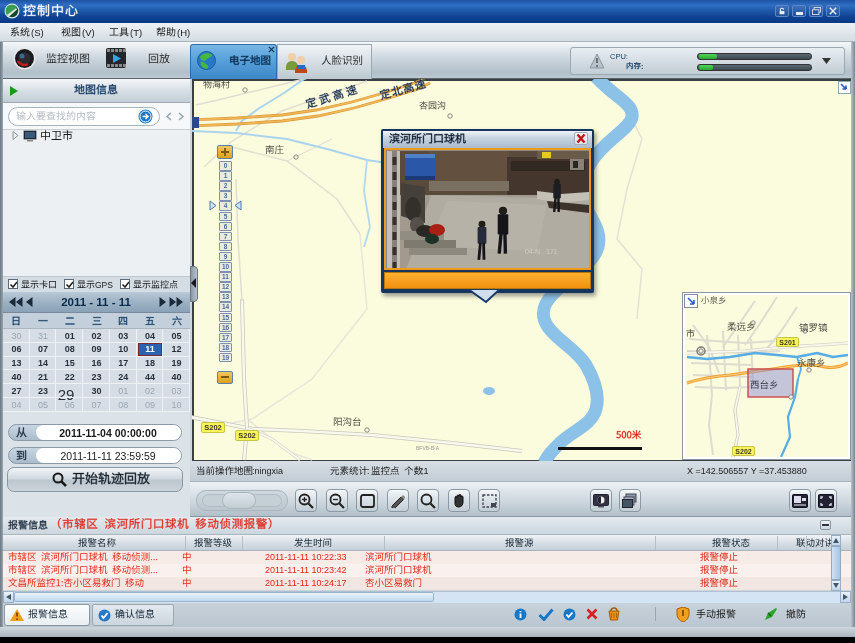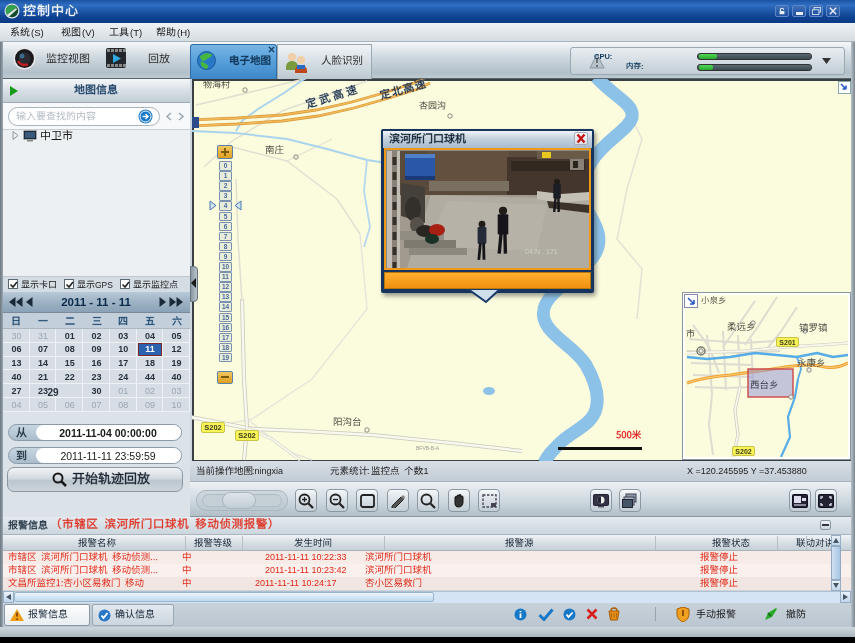--- a/index.html
+++ b/index.html
@@ -275,21 +275,21 @@
         <use href="#g13" x="1000"></use>
         <use href="#g14" x="2000"></use>
         <use href="#g15" x="3000"></use>
       </g>
     </svg>
     <div style="position:absolute;left:570.0px;top:47.0px;width:275.0px;height:28.0px;background:linear-gradient(180deg,#e8eef2,#c2cdd5);border:1px solid #9aa8b2;border-radius:3px"></div>
     <svg class="abs" style="left:588px;top:52px" width="18" height="18" viewBox="0 0 18 18">
       <path d="M9 2l7 14H2z" fill="#b8c2ca" stroke="#8a98a2"></path>
       <path d="M9 6v5M9 13v2" stroke="#555" stroke-width="1.5"></path>
     </svg>
-    <div class="lt" style="left:594px;top:53.0px;font-size:7.5px;color:#123a5e;font-weight:bold;">CPU:</div>
+    <div class="lt" style="left:610px;top:53.0px;font-size:7.5px;color:#123a5e;font-weight:normal;">CPU:</div>
     <svg class="t" style="left:626.0px;top:62.0px;" width="15.0" height="7.5" viewBox="0 0 2000 1000">
       <g fill="#123a5e" stroke="#123a5e" stroke-width="28" transform="translate(0,858) scale(1,-1)">
         <use href="#g16" x="0"></use>
         <use href="#g17" x="1000"></use>
       </g>
     </svg>
     <div class="lt" style="left:641.0px;top:62.5px;font-size:7.5px;color:#123a5e;font-weight:bold;">:</div>
     <div style="position:absolute;left:697.0px;top:53.0px;width:115.0px;height:7.0px;background:linear-gradient(180deg,#5a6a74,#3c4850);border-radius:3px;border:1px solid #333"></div>
     <div style="position:absolute;left:699.0px;top:54.0px;width:18.0px;height:5.0px;background:linear-gradient(180deg,#52d858,#28a830);border-radius:2px"></div>
     <div style="position:absolute;left:697.0px;top:64.0px;width:115.0px;height:7.0px;background:linear-gradient(180deg,#5a6a74,#3c4850);border-radius:3px;border:1px solid #333"></div>
@@ -497,21 +497,21 @@
     <div class="lt" style="left:123.2px;top:372.9px;font-size:9.0px;color:#28323c;font-weight:bold;transform:translateX(-50%);">24</div>
     <div style="position:absolute;left:109.9px;top:370.4px;width:26.7px;height:13.8px;border-right:1px solid #eef2f5;border-bottom:1px solid #eef2f5"></div>
     <div class="lt" style="left:149.9px;top:372.9px;font-size:9.0px;color:#28323c;font-weight:bold;transform:translateX(-50%);">44</div>
     <div style="position:absolute;left:136.6px;top:370.4px;width:26.7px;height:13.8px;border-right:1px solid #eef2f5;border-bottom:1px solid #eef2f5"></div>
     <div class="lt" style="left:176.6px;top:372.9px;font-size:9.0px;color:#28323c;font-weight:bold;transform:translateX(-50%);">40</div>
     <div style="position:absolute;left:163.3px;top:370.4px;width:26.7px;height:13.8px;border-right:1px solid #eef2f5;border-bottom:1px solid #eef2f5"></div>
     <div class="lt" style="left:16.4px;top:386.7px;font-size:9.0px;color:#28323c;font-weight:bold;transform:translateX(-50%);">27</div>
     <div style="position:absolute;left:3.0px;top:384.2px;width:26.7px;height:13.8px;border-right:1px solid #eef2f5;border-bottom:1px solid #eef2f5"></div>
     <div class="lt" style="left:43.1px;top:386.7px;font-size:9.0px;color:#28323c;font-weight:bold;transform:translateX(-50%);">23</div>
     <div style="position:absolute;left:29.7px;top:384.2px;width:26.7px;height:13.8px;border-right:1px solid #eef2f5;border-bottom:1px solid #eef2f5"></div>
-    <div class="lt" style="left:53px;top:386.7px;font-size:10px;color:#28323c;font-weight:bold;transform:translateX(-50%);">29</div>
+    <div class="lt" style="left:66px;top:386.7px;font-size:15px;color:#28323c;font-weight:normal;transform:translateX(-50%);">29</div>
     <div style="position:absolute;left:56.4px;top:384.2px;width:26.7px;height:13.8px;border-right:1px solid #eef2f5;border-bottom:1px solid #eef2f5"></div>
     <div class="lt" style="left:96.5px;top:386.7px;font-size:9.0px;color:#28323c;font-weight:bold;transform:translateX(-50%);">30</div>
     <div style="position:absolute;left:83.1px;top:384.2px;width:26.7px;height:13.8px;border-right:1px solid #eef2f5;border-bottom:1px solid #eef2f5"></div>
     <div class="lt" style="left:123.2px;top:386.7px;font-size:9.0px;color:#9aa6b2;transform:translateX(-50%);">01</div>
     <div style="position:absolute;left:109.9px;top:384.2px;width:26.7px;height:13.8px;border-right:1px solid #eef2f5;border-bottom:1px solid #eef2f5"></div>
     <div class="lt" style="left:149.9px;top:386.7px;font-size:9.0px;color:#9aa6b2;transform:translateX(-50%);">02</div>
     <div style="position:absolute;left:136.6px;top:384.2px;width:26.7px;height:13.8px;border-right:1px solid #eef2f5;border-bottom:1px solid #eef2f5"></div>
     <div class="lt" style="left:176.6px;top:386.7px;font-size:9.0px;color:#9aa6b2;transform:translateX(-50%);">03</div>
     <div style="position:absolute;left:163.3px;top:384.2px;width:26.7px;height:13.8px;border-right:1px solid #eef2f5;border-bottom:1px solid #eef2f5"></div>
     <div class="lt" style="left:16.4px;top:400.5px;font-size:9.0px;color:#9aa6b2;transform:translateX(-50%);">04</div>
@@ -885,21 +885,21 @@
     <svg class="t" style="left:371.0px;top:466.0px;" width="52.1" height="9.5" viewBox="0 0 5480 1000">
       <g fill="#222" transform="translate(0,858) scale(1,-1)">
         <use href="#gc" x="0"></use>
         <use href="#g0" x="1000"></use>
         <use href="#g27" x="2000"></use>
         <use href="#g5e" x="3480"></use>
         <use href="#g5f" x="4480"></use>
       </g>
     </svg>
     <div class="lt" style="left:421.0px;top:467.0px;font-size:9.0px;color:#222;">:1</div>
-    <div class="lt" style="left:687.0px;top:467.0px;font-size:9.0px;color:#222;">X =120.245595 Y =37.453880</div>
+    <div class="lt" style="left:687.0px;top:467.0px;font-size:9.0px;color:#222;">X =142.506557 Y =37.453880</div>
     <div style="position:absolute;left:190.0px;top:482.0px;width:661.0px;height:35.0px;background:linear-gradient(180deg,#ecf1f4 0%,#ccd6dd 60%,#b2bfc8 100%);border-bottom:1px solid #8a96a0"></div>
     <div style="position:absolute;left:196.0px;top:490.0px;width:92.0px;height:21.0px;background:linear-gradient(180deg,#cfd8de,#bcc7ce);border:1px solid #aab6be;border-radius:10px"></div>
     <div style="position:absolute;left:202.0px;top:494.0px;width:80.0px;height:13.0px;background:#c5cfd6;border-radius:7px;border:1px solid #b0bcc4"></div>
     <div style="position:absolute;left:222.0px;top:492.0px;width:34.0px;height:17.0px;background:linear-gradient(180deg,#dde5ea,#c2cdd4);border-radius:9px;border:1px solid #a8b4bc"></div>
     <div style="position:absolute;left:295.0px;top:489.0px;width:22.0px;height:23.0px;background:linear-gradient(180deg,#f2f6f8 0%,#d8e0e6 50%,#c2cdd4 100%);border:1px solid #8a98a4;border-radius:4px;box-shadow:0 1px 1px rgba(255,255,255,.7) inset"></div>
     <svg class="abs" style="left:298.0px;top:492.5px" width="16" height="16" viewBox="0 0 16 16">
       <circle cx="6.5" cy="6.5" r="5" fill="none" stroke="#222" stroke-width="1.8"></circle>
       <path d="M10.5 10.5L15 15" stroke="#222" stroke-width="2.2"></path>
       <path d="M4 6.5h5M6.5 4v5" stroke="#222" stroke-width="1.3"></path>
     </svg>
@@ -1157,21 +1157,21 @@
         <use href="#g54" x="10833"></use>
         <use href="#g65" x="12313"></use>
         <use href="#g66" x="13313"></use>
       </g>
     </svg>
     <svg class="t" style="left:182.0px;top:578.0px;" width="9.5" height="9.5" viewBox="0 0 1000 1000">
       <g fill="#e02818" transform="translate(0,858) scale(1,-1)">
         <use href="#g2" x="0"></use>
       </g>
     </svg>
-    <div class="lt" style="left:255px;top:579.0px;font-size:9.0px;color:#e02818;">2011-11-11 10:24:17</div>
+    <div class="lt" style="left:265.0px;top:579.0px;font-size:9.0px;color:#e02818;">2011-11-11 10:24:17</div>
     <svg class="t" style="left:365.0px;top:578.0px;" width="57.0" height="9.5" viewBox="0 0 6000 1000">
       <g fill="#e02818" transform="translate(0,858) scale(1,-1)">
         <use href="#g38" x="0"></use>
         <use href="#g47" x="1000"></use>
         <use href="#g64" x="2000"></use>
         <use href="#g7f" x="3000"></use>
         <use href="#g80" x="4000"></use>
         <use href="#g54" x="5000"></use>
       </g>
     </svg>

